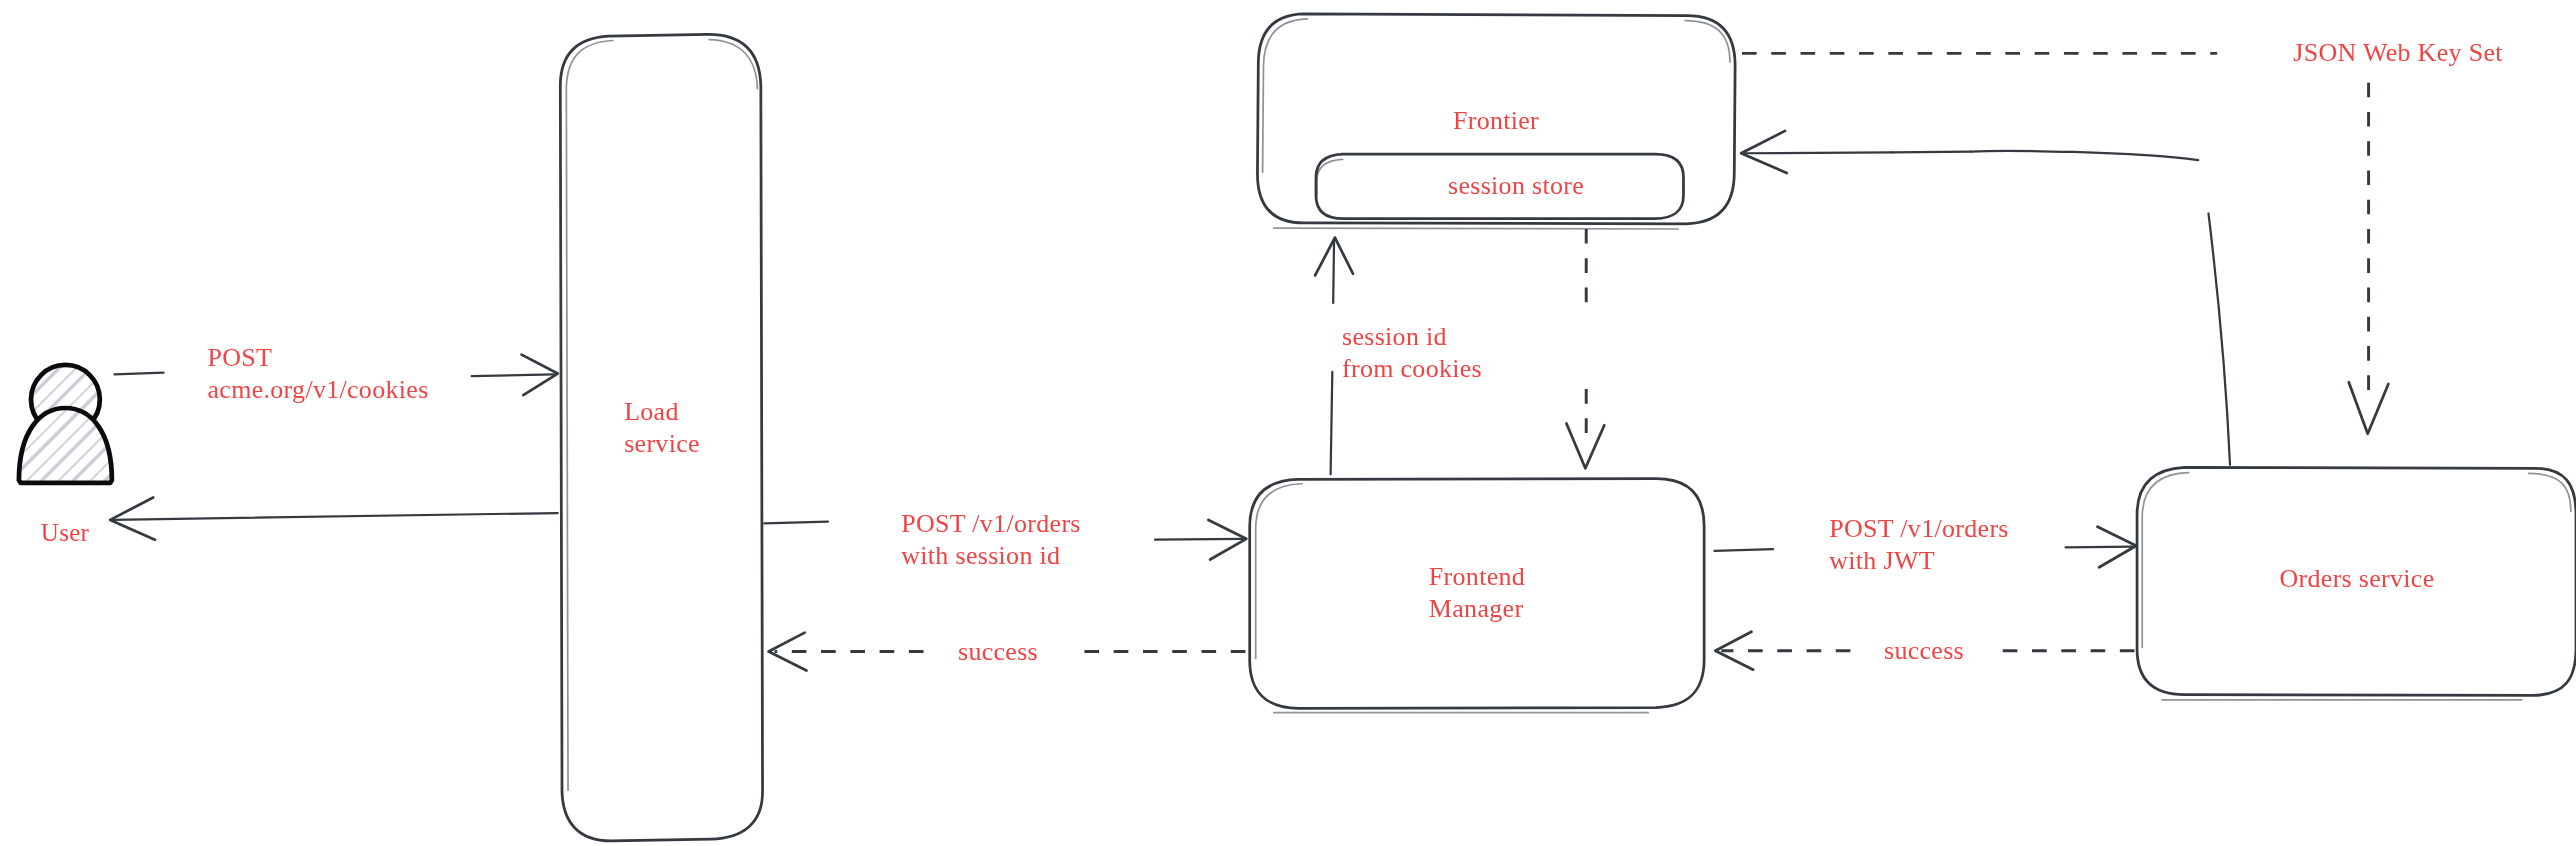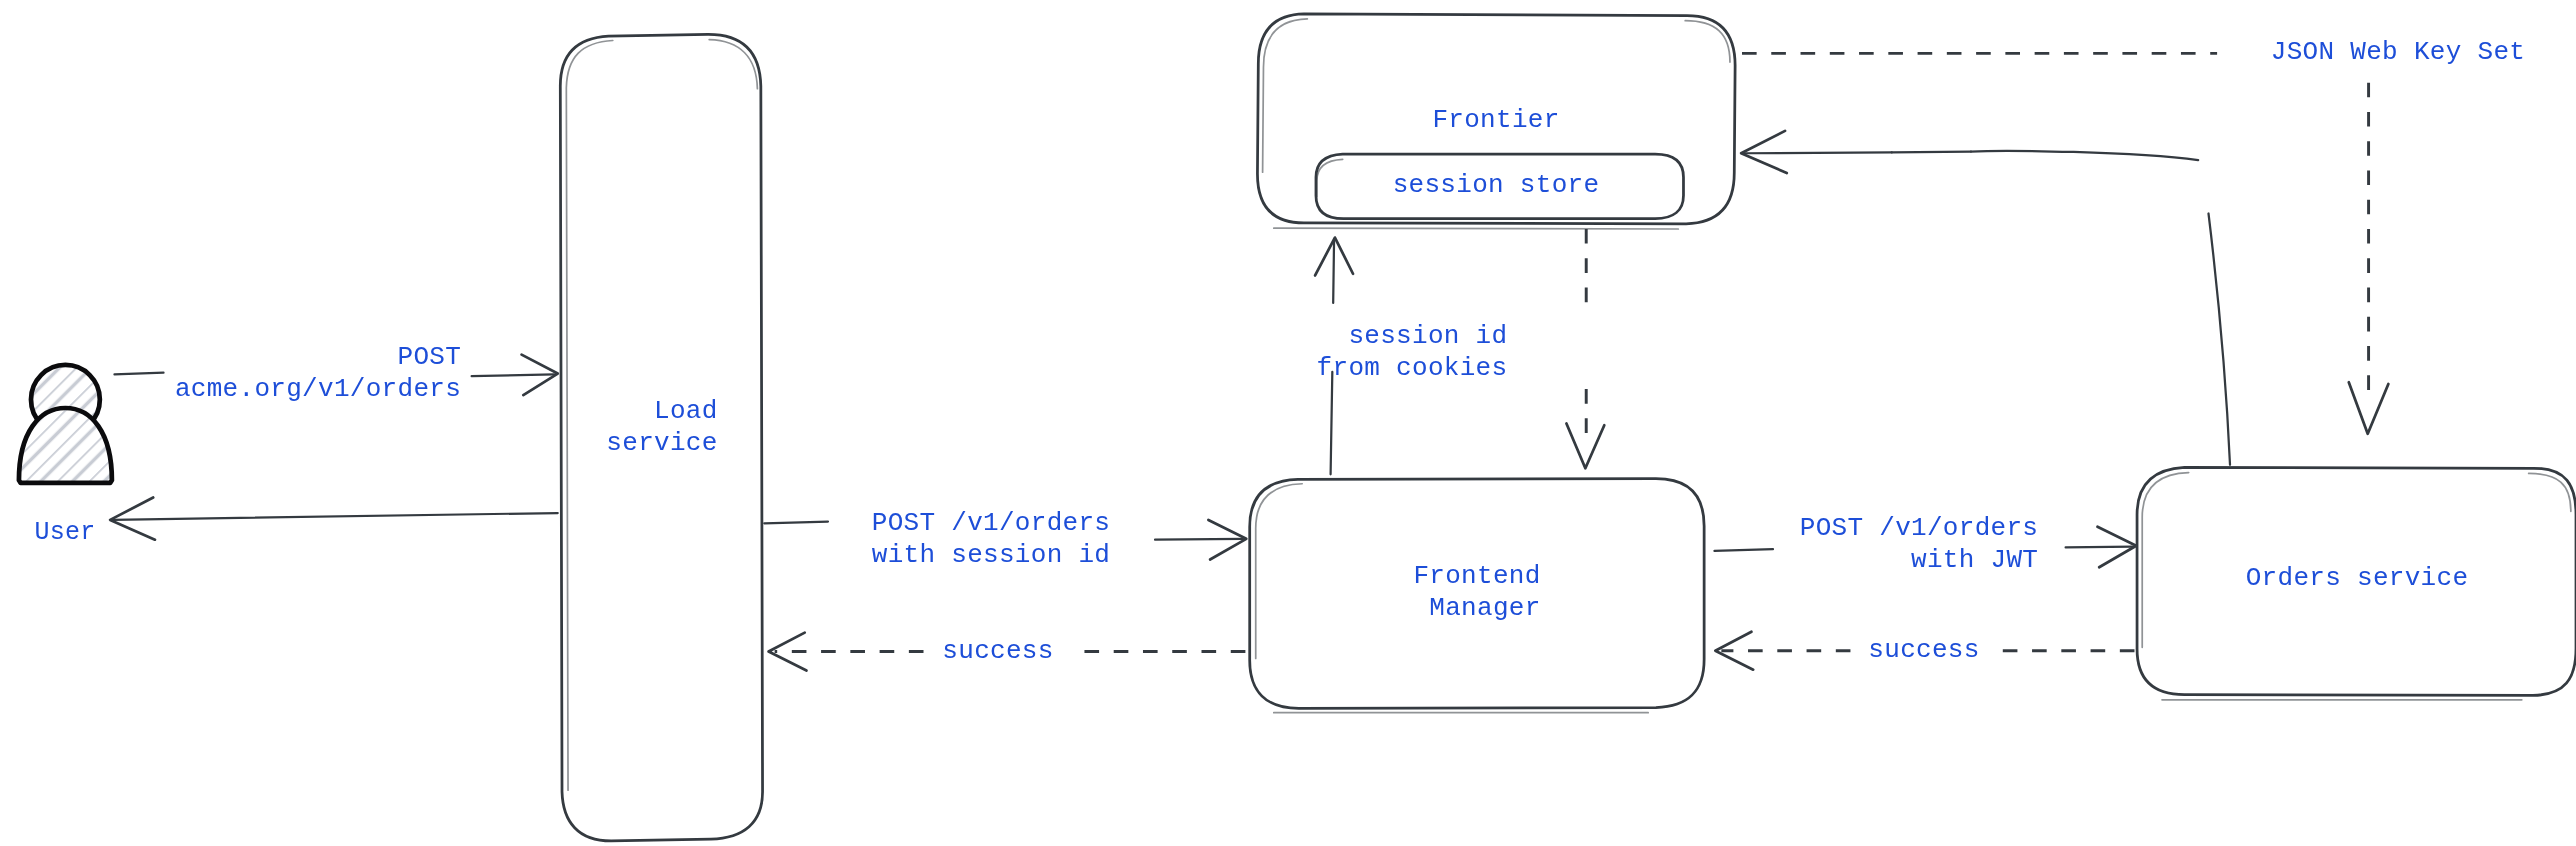--- a/index.html
+++ b/index.html
@@ -64,41 +64,42 @@
   }
   .arrow-head {
     fill: none;
     stroke: #343a40;
     stroke-width: 3.2;
     stroke-linecap: round;
     stroke-linejoin: round;
   }
   .dlabel {
     position: absolute;
-    color: #1d4ed8;
-    font-family: Liberation Mono, monospace;
+    color: #ef4444;
+    font-family: Liberation Serif, serif;
     font-size: 26px;
     line-height: 1.22;
     white-space: pre;
-    text-align: right;
+    text-align: left;
     letter-spacing: 0.3px;
     pointer-events: none;
     transform: translate(-50%, -50%);
   }
   .dlabel.node-title {
     font-size: 26px;
   }
   .dlabel.edge-label {
     font-size: 26px;
   }
   .dlabel.actor-label {
     font-size: 25px;
   }
   .dlabel.chip-label {
     font-size: 26px;
+    margin-left: 20px;
   }
 </style>
 </head>
 <body>
 
 <div id="canvas-wrap">
 
   <svg id="diagram" viewBox="0 0 2993 984">
     <defs>
       <pattern id="hatchfill" width="26" height="26" patternTransform="rotate(45)" patternUnits="userSpaceOnUse">
@@ -219,21 +220,21 @@
   <div class="dlabel node-title" style="left:1496px; top:121px;">Frontier</div>
 
   <div class="dlabel chip-label" style="left:1496px; top:186px;">session store</div>
 
   <div class="dlabel node-title" style="left:1477px; top:593px;">Frontend
 Manager</div>
 
   <div class="dlabel node-title" style="left:2357px; top:579px;">Orders service</div>
 
   <div class="dlabel edge-label" style="left:318px; top:374px;">POST
-acme.org/v1/orders</div>
+acme.org/v1/cookies</div>
 
   <div class="dlabel edge-label" style="left:991px; top:540px;">POST /v1/orders
 with session id</div>
 
   <div class="dlabel edge-label" style="left:998px; top:652px;">success</div>
 
   <div class="dlabel edge-label" style="left:1412px; top:353px;">session id
 from cookies</div>
 
 

